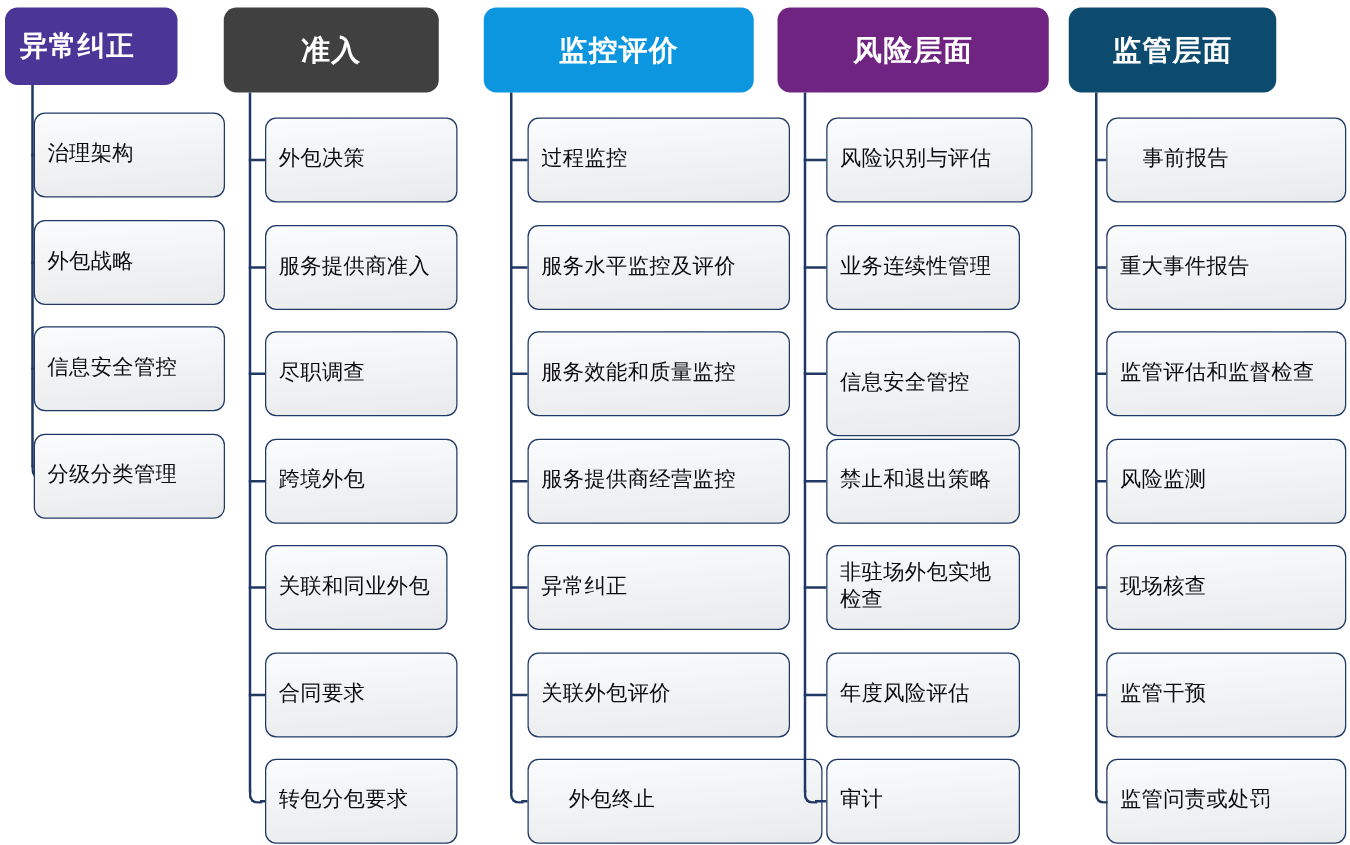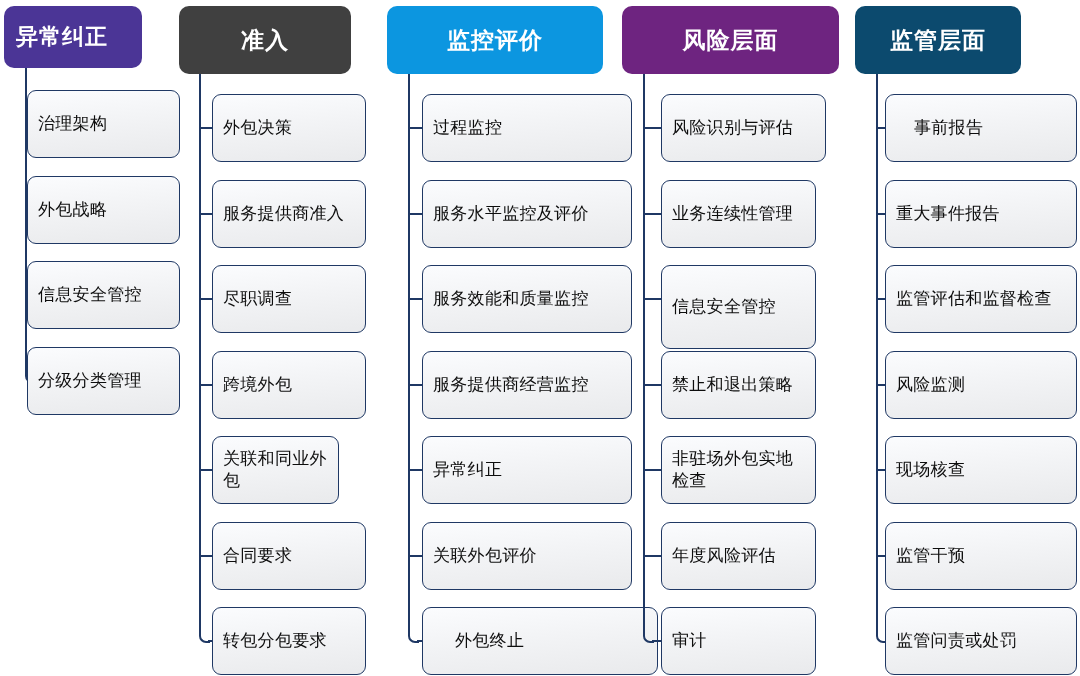--- a/index.html
+++ b/index.html
@@ -105,21 +105,21 @@
       </div>
       <div class="stub" style="left: 199px; top: 298px; width: 13px;"></div>
       <div class="item-box" style="left: 212px; top: 265px; width: 154px; height: 68px;">
         <span>尽职调查</span>
       </div>
       <div class="stub" style="left: 199px; top: 383.5px; width: 13px;"></div>
       <div class="item-box" style="left: 212px; top: 350.5px; width: 154px; height: 68px;">
         <span>跨境外包</span>
       </div>
       <div class="stub" style="left: 199px; top: 469px; width: 13px;"></div>
-      <div class="item-box" style="left: 212px; top: 436px; width: 127px; height: 68px;">
+      <div class="item-box" style="left: 212px; top: 436px; width: 146px; height: 68px;">
         <span>关联和同业外包</span>
       </div>
       <div class="stub" style="left: 199px; top: 554.5px; width: 13px;"></div>
       <div class="item-box" style="left: 212px; top: 521.5px; width: 154px; height: 68px;">
         <span>合同要求</span>
       </div>
       <div class="stub" style="left: 208px; top: 640px; width: 4px;"></div>
       <div class="item-box" style="left: 212px; top: 607px; width: 154px; height: 68px;">
         <span>转包分包要求</span>
       </div>

